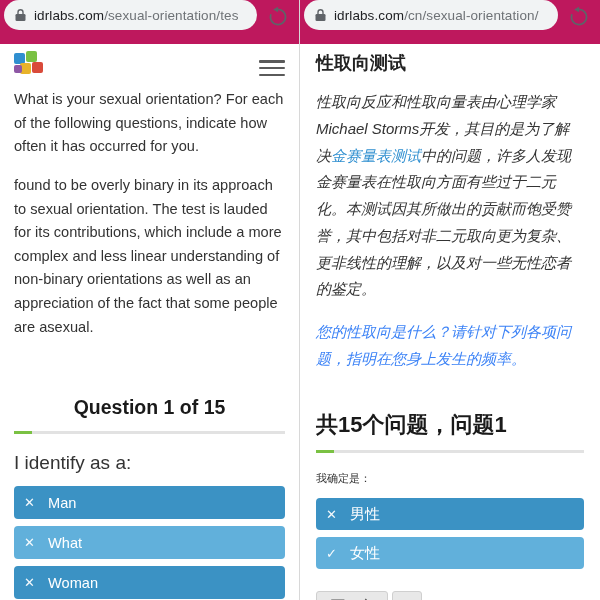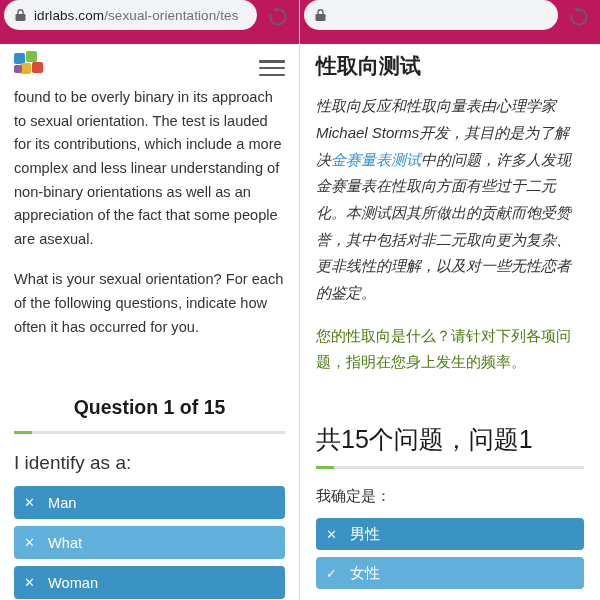--- a/index.html
+++ b/index.html
@@ -93,72 +93,73 @@
 
   .body-text {
     font-size: 14.6px;
     line-height: 1.62;
     color: #333333;
     margin: 0 0 17px 0;
   }
   .body-text.clipped { margin-top: -2px; }
 
   .zh-title {
-    font-size: 21px;
+    font-size: 18px;
     font-weight: bold;
     color: #222;
     margin: 8px 0 14px 0;
     line-height: 1.3;
   }
   .zh-lead {
     font-size: 15px;
     line-height: 1.78;
     color: #333;
     font-style: italic;
     margin: 0 0 16px 0;
   }
   .zh-p {
     font-size: 15px;
     line-height: 1.78;
-    color: #4d7c0f;
+    color: #3b82f6;
     margin: 0 0 16px 0;
+    font-style: italic;
   }
   .link { color: #2f8fd0; }
 
   
   .q-title-en {
     font-size: 19.5px;
     font-weight: bold;
     color: #1a1a1a;
     margin: 0 0 12px 0;
     text-align: center;
   }
   .q-title-zh {
-    font-size: 25px;
-    font-weight: normal;
+    font-size: 22px;
+    font-weight: bold;
     color: #1a1a1a;
-    margin: 17px 0 10px 0;
+    margin: 8px 0 10px 0;
   }
   .progress-track {
     height: 3px;
     background: #e2e2e2;
     width: 100%;
     margin-bottom: 18px;
     position: relative;
   }
   .progress-fill {
     position: absolute; left: 0; top: 0; height: 3px;
     background: #7ac143;
   }
   .q-prompt {
     font-size: 19px;
     color: #333;
     margin: 0 0 12px 0;
   }
-  .q-prompt.zh { font-size: 15px; }
+  .q-prompt.zh { font-size: 11px; }
 
   .options { display: flex; flex-direction: column; gap: 7px; }
   .option {
     height: 33px;
     border-radius: 4px;
     display: flex;
     align-items: center;
     padding: 0 10px;
     color: #ffffff;
     font-size: 14.6px;
@@ -237,22 +238,22 @@
         <i style="left:0px;top:14px;width:8px;height:8px;background:#8e57a5;"></i>
       </div>
       <div class="hamburger">
         <span></span>
           <span></span>
           <span></span>
       </div>
     </div>
 
     <div class="content">
+      <p class="body-text">What is your sexual orientation? For each of the following questions, indicate how often it has occurred for you.</p>
       <p class="body-text clipped">found to be overly binary in its approach to sexual orientation. The test is lauded for its contributions, which include a more complex and less linear understanding of non-binary orientations as well as an appreciation of the fact that some people are asexual.</p>
-      <p class="body-text">What is your sexual orientation? For each of the following questions, indicate how often it has occurred for you.</p>
 
       <div style="height:40px"></div>
 
       <h2 class="q-title-en">Question 1 of 15</h2>
       <div class="progress-track">
         <div class="progress-fill" id="left-progress" style="width: 6.7%;"></div>
       </div>
       <p class="q-prompt">I identify as a:</p>
 
       <div class="options">
@@ -275,20 +276,21 @@
   <div class="pane right">
 
     <div class="urlbar-row">
       <div class="urlbox">
         <span class="lock-icon">
           <svg width="13" height="14" viewBox="0 0 13 14">
             <rect x="1.5" y="6" width="10" height="7" rx="1.3" fill="#5f6368"></rect>
             <path d="M4 6V4.2a2.5 2.5 0 0 1 5 0V6" fill="none" stroke="#5f6368" stroke-width="1.4"></path>
           </svg>
         </span>
+        <span class="url-text"><span>idrlabs.com</span><span class="dim">/cn/sexual-orientation/</span></span>
       </div>
       <div class="reload-btn">
         <span>
           <svg width="22" height="22" viewBox="0 0 22 22">
             <path d="M11 3.4a7.6 7.6 0 1 1-7.3 5.5" fill="none" stroke="#5f6368" stroke-width="1.8" stroke-linecap="round"></path>
             <path d="M11 0.8 L11 6.2 L6.2 3.5 Z" fill="#5f6368"></path>
           </svg>
         </span>
       </div>
     </div>

